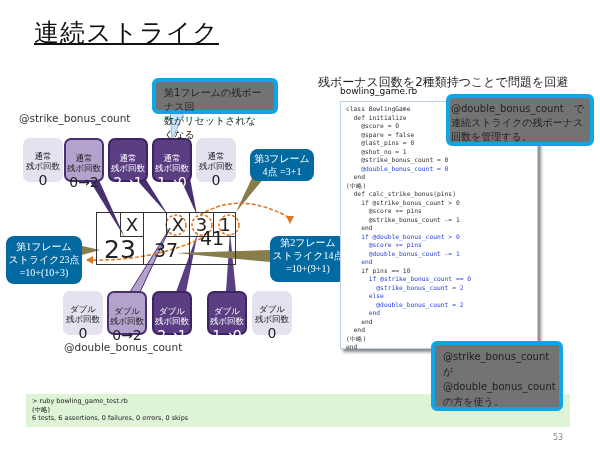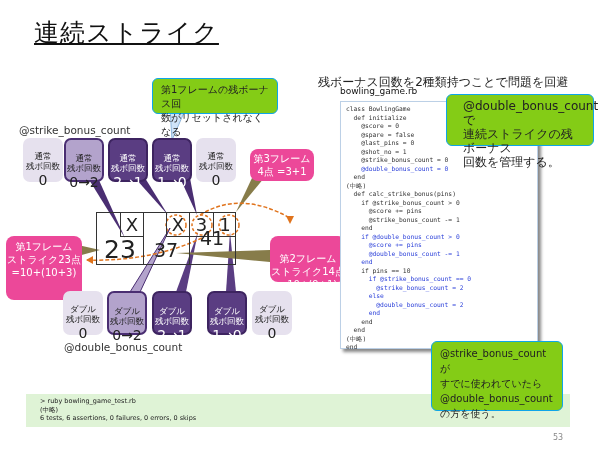--- a/index.html
+++ b/index.html
@@ -11,34 +11,34 @@
 
   .varlabel { font-size:10.5px; color:#333; }
 
   .box { position:absolute; width:40px; height:44px; border-radius:7px; text-align:center;
          font-size:8.5px; line-height:10px; box-sizing:border-box; padding-top:13px; }
   .box .v { font-size:14px; line-height:16px; margin-top:1px; }
   .b-light { background:#e6e1ee; color:#222; }
   .b-mid   { background:#b3a3cc; color:#222; border:2px solid #4a2e72; }
   .b-dark  { background:#5a3d82; color:#fff; border:2px solid #3d2460; }
 
-  .callout-blue { background:#84cc16; border:1px solid #0ea5e9; border-radius:6px;
+  .callout-blue { background:#737373; border:4px solid #0ea5e9; border-radius:6px;
                   color:#222; box-sizing:border-box; }
-  .callout-olive { background:#ec4899; color:#fff; border-radius:8px; text-align:center;
-                   box-sizing:border-box; font-size:10px; line-height:13px; }
+  .callout-olive { background:#0369a1; color:#fff; border-radius:8px; text-align:center;
+                   box-sizing:border-box; font-size:10px; line-height:13px;font-family:Liberation Serif, serif; }
 
   .score-table { left:96px; top:212px; width:140px; height:53px; border:1px solid #333; box-sizing:border-box; }
   .code { left:340px; top:101px; width:198px; height:248px; background:#fff; border:1px solid #bcd0e6;
           box-shadow:3px 3px 3px #888; box-sizing:border-box; padding:3px 5px;
           font-family:"DejaVu Sans Mono", monospace; font-size:6.3px; line-height:8.5px; white-space:pre; color:#333; }
   .code .hl { color:#2a3fd9; }
   .filename { left:340px; top:86px; font-size:9px; color:#111; }
 
   .terminal { left:26px; top:394px; width:544px; height:33px; background:#dff3d6; box-sizing:border-box;
-              padding:3px 14px; font-size:6.5px; line-height:8.5px; color:#222; }
+              padding:3px 6px; font-size:6.5px; line-height:8.5px; color:#222; }
   .pagenum { left:553px; top:425px; font-size:8px; color:#888;margin-top:8px; }
 </style>
 </head>
 <body>
 
 <div class="abs title">連続ストライク</div>
 <div class="abs subtitle">残ボーナス回数を2種類持つことで問題を回避</div>
 
 <svg class="abs" style="left:0;top:0" width="600" height="450">
 
@@ -62,21 +62,21 @@
   <circle cx="176" cy="225" r="10" fill="none" stroke="#e0731c" stroke-width="1.5" stroke-dasharray="3,2"></circle>
   <circle cx="202" cy="225" r="10" fill="none" stroke="#e0731c" stroke-width="1.5" stroke-dasharray="3,2"></circle>
   <circle cx="229" cy="225" r="10" fill="none" stroke="#e0731c" stroke-width="1.5" stroke-dasharray="3,2"></circle>
 
   <path d="M202,238 Q150,262 86,260" fill="none" stroke="#e0731c" stroke-width="1.5" stroke-dasharray="4,2"></path>
   <polygon points="86,260 93,256 93,264" fill="#e0731c"></polygon>
   <path d="M200,215 Q240,190 290,218" fill="none" stroke="#e0731c" stroke-width="1.5" stroke-dasharray="4,2"></path>
   <polygon points="290,224 286,216 294,216" fill="#e0731c"></polygon>
 </svg>
 
-<div class="abs varlabel" style="left:19px;top:124px">@strike_bonus_count</div>
+<div class="abs varlabel" style="left:19px;top:112px">@strike_bonus_count</div>
 <div>
   <div class="box b-light" style="left:23px;top:138px">
     <div>通常</div>
       <div>残ボ回数</div>
       <div class="v">0</div>
   </div>
   <div class="box b-mid" style="left:64px;top:138px">
     <div>通常</div>
       <div>残ボ回数</div>
       <div class="v">0→2</div>
@@ -116,27 +116,27 @@
   <div class="abs" style="left:0;top:24px;width:46px;text-align:center;font-size:25px;line-height:26px;">23</div>
 
   <div class="abs" style="left:69px;top:0;width:23px;height:24px;border-left:1px solid #333;border-bottom:1px solid #333;box-sizing:border-box;font-size:18px;text-align:center;line-height:24px;">X</div>
   <div class="abs" style="left:46px;top:24px;width:46px;text-align:center;font-size:19px;line-height:26px;">37</div>
 
   <div class="abs" style="left:93px;top:0;width:23px;height:24px;border-bottom:1px solid #333;box-sizing:border-box;font-size:18px;text-align:center;line-height:24px;">3</div>
   <div class="abs" style="left:116px;top:0;width:23px;height:24px;border-left:1px solid #333;border-bottom:1px solid #333;box-sizing:border-box;font-size:18px;text-align:center;line-height:24px;">1</div>
   <div class="abs" style="left:92px;top:12px;width:46px;text-align:center;font-size:19px;line-height:26px;">41</div>
 </div>
 
-<div class="abs callout-olive" style="left:6px;top:236px;width:76px;height:64px;padding-top:4px;">
+<div class="abs callout-olive" style="left:6px;top:236px;width:76px;height:48px;padding-top:4px;">
   <div>第1フレーム</div>
   <div>ストライク23点</div>
   <div>=10+(10+3)</div>
 </div>
 
-<div class="abs callout-olive" style="left:270px;top:236px;width:76px;height:46px;padding-top:16px;">
+<div class="abs callout-olive" style="left:270px;top:236px;width:76px;height:46px;padding-top:0;">
   <div>第2フレーム</div>
   <div>ストライク14点</div>
   <div>=10+(9+1)</div>
 </div>
 
 <div>
   <div class="box b-light" style="left:63px;top:291px">
     <div>ダブル</div>
       <div>残ボ回数</div>
       <div class="v">0</div>
@@ -160,32 +160,31 @@
     <div>ダブル</div>
       <div>残ボ回数</div>
       <div class="v">0</div>
   </div>
 </div>
 <div class="abs varlabel" style="left:64px;top:341px">@double_bonus_count</div>
 
 <div class="abs filename">bowling_game.rb</div>
 <div class="abs code" id="code-panel"><div>class BowlingGame</div><div>  def initialize</div><div>    @score = 0</div><div>    @spare = false</div><div>    @last_pins = 0</div><div>    @shot_no = 1</div><div>    @strike_bonus_count = 0</div><div class="hl">    @double_bonus_count = 0</div><div>  end</div><div>(中略)</div><div>  def calc_strike_bonus(pins)</div><div>    if @strike_bonus_count &gt; 0</div><div>      @score += pins</div><div>      @strike_bonus_count -= 1</div><div>    end</div><div class="hl">    if @double_bonus_count &gt; 0</div><div class="hl">      @score += pins</div><div class="hl">      @double_bonus_count -= 1</div><div class="hl">    end</div><div>    if pins == 10</div><div class="hl">      if @strike_bonus_count == 0</div><div class="hl">        @strike_bonus_count = 2</div><div class="hl">      else</div><div class="hl">        @double_bonus_count = 2</div><div class="hl">      end</div><div>    end</div><div>  end</div><div>(中略)</div><div>end</div></div>
 
-<div class="abs callout-blue" style="left:446px;top:94px;width:148px;height:52px;padding:4px 16px;font-size:12px;line-height:14px;">
+<div class="abs callout-blue" style="left:446px;top:94px;width:148px;height:52px;padding:4px 1px;font-size:10px;line-height:14px;">
   <div>@double_bonus_count　で</div>
   <div>連続ストライクの残ボーナス</div>
   <div>回数を管理する。</div>
 </div>
 
 <div class="abs terminal">
   <div>&gt; ruby bowling_game_test.rb</div>
   <div>(中略)</div>
   <div>6 tests, 6 assertions, 0 failures, 0 errors, 0 skips</div>
 </div>
 
 <div class="abs callout-blue" style="left:431px;top:341px;width:132px;height:70px;padding:4px 8px;font-size:10px;line-height:15px;">
   <div>@strike_bonus_countが</div>
-  <div>すでに使われていたら</div>
   <div>@double_bonus_count</div>
   <div>の方を使う。</div>
 </div>
 
 <div class="abs pagenum">53</div>
 
 </body></html>

